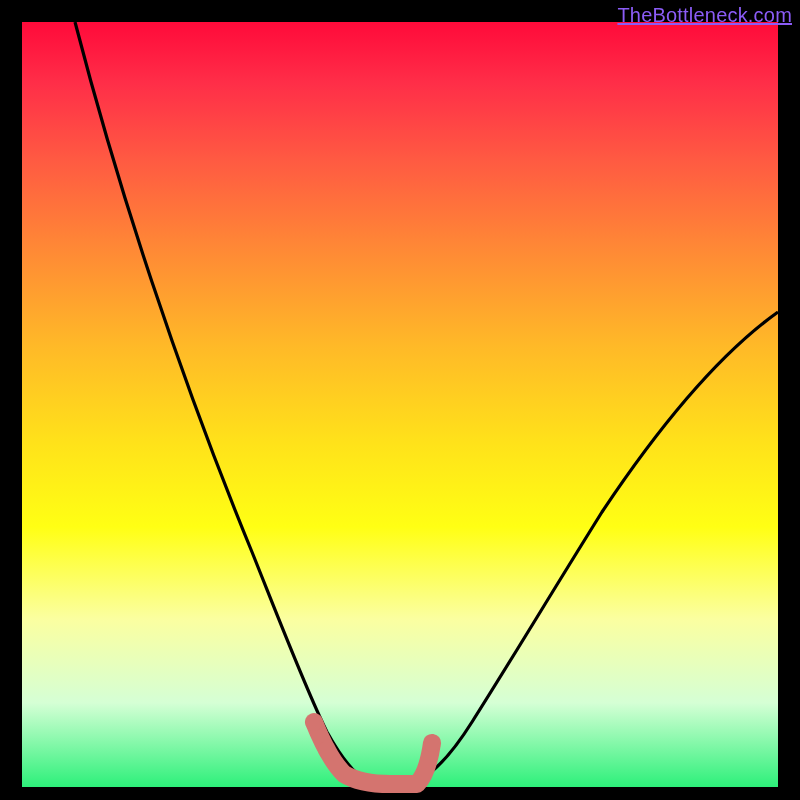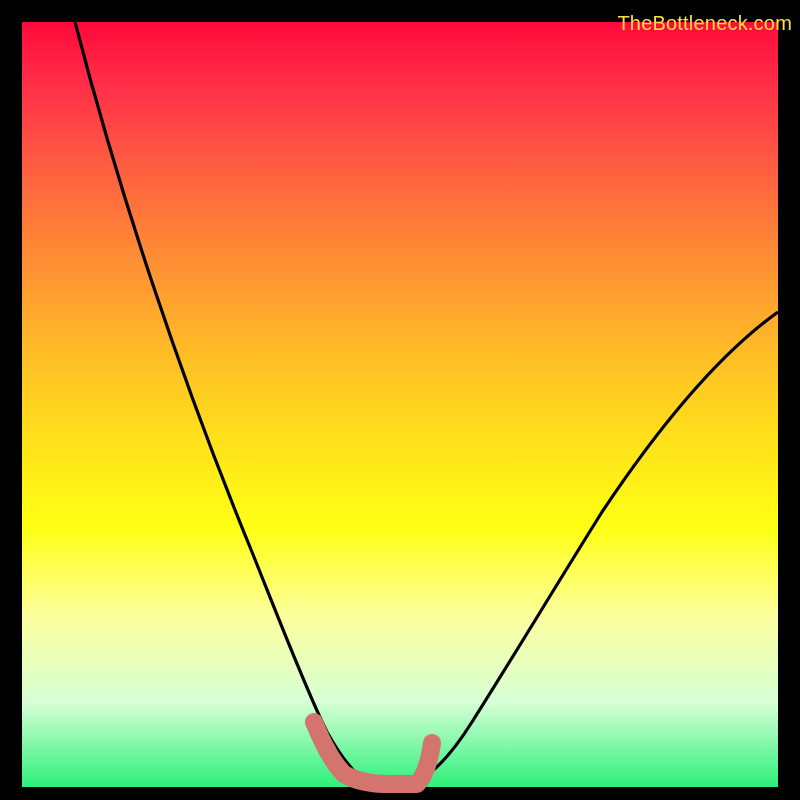--- a/index.html
+++ b/index.html
@@ -24,27 +24,28 @@
       #ff8a35 30%,
       #ffb828 42%,
       #ffe21a 55%,
       #ffff14 66%,
       #fbffa0 78%,
       #d5ffd5 89%,
       #2df07a 100%);
   }
   .watermark {
     position: absolute;
-    top: 12px;
+    top: 4px;
     right: 8px;
-    color: #fde047;
+    color: #8b5cf6;
     font-size: 20px;
     letter-spacing: 0.2px;
     font-weight: 400;
     user-select: none;
+    text-decoration: underline;
   }
   svg.curve {
     position: absolute;
     left: 0; top: 0;
     width: 756px;
     height: 765px;
     overflow: visible;
   }
 </style>
 </head>

